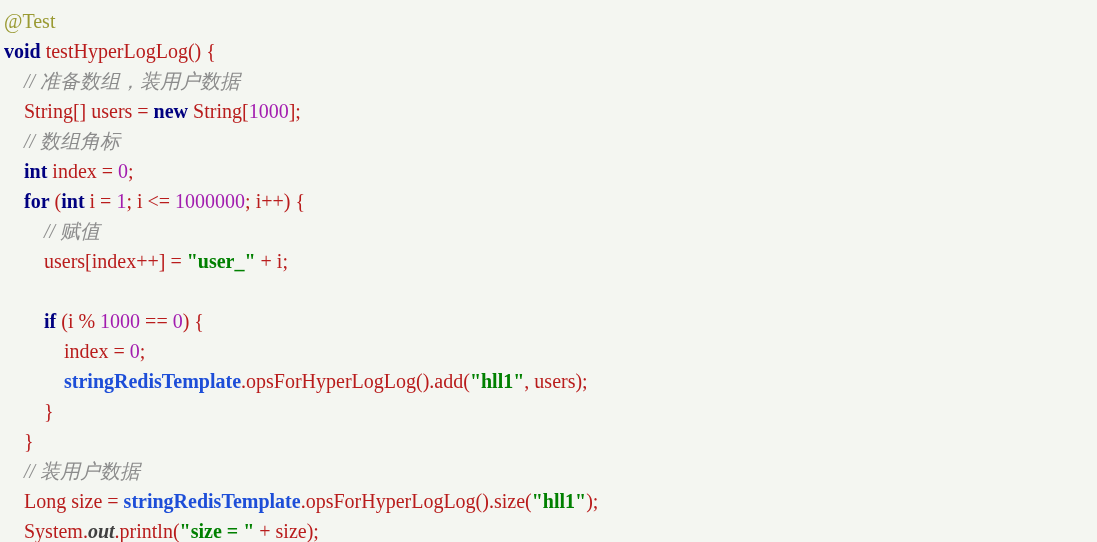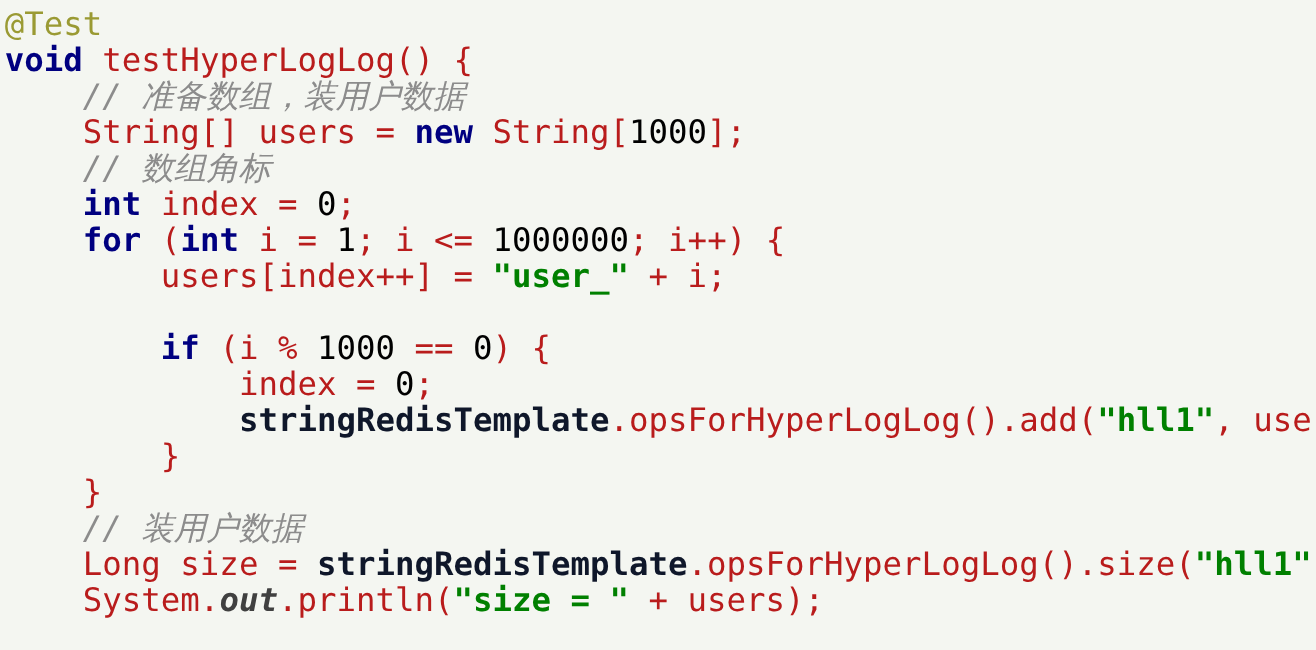--- a/index.html
+++ b/index.html
@@ -17,51 +17,53 @@
     position: relative;
     width: 1097px;
     height: 542px;
     background: #f4f6f1;
     box-sizing: border-box;
     padding: 6px 0 0 4px;
   }
   .code-line {
     height: 30px;
     line-height: 30px;
-    font-size: 27px;
+    font-size: 20px;
     letter-spacing: 0px;
     white-space: pre;
     color: #24292e;
+    font-family: Liberation Serif, serif;
   }
   
   .tok-annotation { color: #9a9a33; }
   .tok-keyword    { color: #000080; font-weight: bold; }
   .tok-comment    { color: #8c8c8c; font-style: italic; }
-  .tok-number     { color: #000000; }
+  .tok-number     { color: #a21caf; }
   .tok-string     { color: #008000; font-weight: bold; }
-  .tok-field      { color: #0f172a; font-weight: bold; text-align: right; }
+  .tok-field      { color: #1d4ed8; font-weight: bold; text-align: right; }
   .tok-static     { color: #404040; font-weight: bold; font-style: italic; }
   .tok-plain      { color: #b91c1c; }
 </style>
 </head>
 <body>
 
 <div id="code-block">
   <div id="code-lines">
       <div class="code-line"><span class="tok-annotation">@Test</span></div>
       <div class="code-line"><span class="tok-keyword">void</span><span class="tok-plain"> testHyperLogLog() {</span></div>
       <div class="code-line"><span class="tok-plain">    </span><span class="tok-comment">// 准备数组，装用户数据</span></div>
       <div class="code-line"><span class="tok-plain">    String[] users = </span><span class="tok-keyword">new</span><span class="tok-plain"> String[</span><span class="tok-number">1000</span><span class="tok-plain">];</span></div>
       <div class="code-line"><span class="tok-plain">    </span><span class="tok-comment">// 数组角标</span></div>
       <div class="code-line"><span class="tok-plain">    </span><span class="tok-keyword">int</span><span class="tok-plain"> index = </span><span class="tok-number">0</span><span class="tok-plain">;</span></div>
       <div class="code-line"><span class="tok-plain">    </span><span class="tok-keyword">for</span><span class="tok-plain"> (</span><span class="tok-keyword">int</span><span class="tok-plain"> i = </span><span class="tok-number">1</span><span class="tok-plain">; i &lt;= </span><span class="tok-number">1000000</span><span class="tok-plain">; i++) {</span></div>
+      <div class="code-line"><span class="tok-plain">        </span><span class="tok-comment">// 赋值</span></div>
       <div class="code-line"><span class="tok-plain">        users[index++] = </span><span class="tok-string">"user_"</span><span class="tok-plain"> + i;</span></div>
       <div class="code-line"><span class="tok-plain">        </span></div>
       <div class="code-line"><span class="tok-plain">        </span><span class="tok-keyword">if</span><span class="tok-plain"> (i % </span><span class="tok-number">1000</span><span class="tok-plain"> == </span><span class="tok-number">0</span><span class="tok-plain">) {</span></div>
       <div class="code-line"><span class="tok-plain">            index = </span><span class="tok-number">0</span><span class="tok-plain">;</span></div>
       <div class="code-line"><span class="tok-plain">            </span><span class="tok-field">stringRedisTemplate</span><span class="tok-plain">.opsForHyperLogLog().add(</span><span class="tok-string">"hll1"</span><span class="tok-plain">, users);</span></div>
       <div class="code-line"><span class="tok-plain">        }</span></div>
       <div class="code-line"><span class="tok-plain">    }</span></div>
       <div class="code-line"><span class="tok-plain">    </span><span class="tok-comment">// 装用户数据</span></div>
       <div class="code-line"><span class="tok-plain">    Long size = </span><span class="tok-field">stringRedisTemplate</span><span class="tok-plain">.opsForHyperLogLog().size(</span><span class="tok-string">"hll1"</span><span class="tok-plain">);</span></div>
-      <div class="code-line"><span class="tok-plain">    System.</span><span class="tok-static">out</span><span class="tok-plain">.println(</span><span class="tok-string">"size = "</span><span class="tok-plain"> + users);</span></div>
+      <div class="code-line"><span class="tok-plain">    System.</span><span class="tok-static">out</span><span class="tok-plain">.println(</span><span class="tok-string">"size = "</span><span class="tok-plain"> + size);</span></div>
     </div>
 </div>
 
 </body></html>

